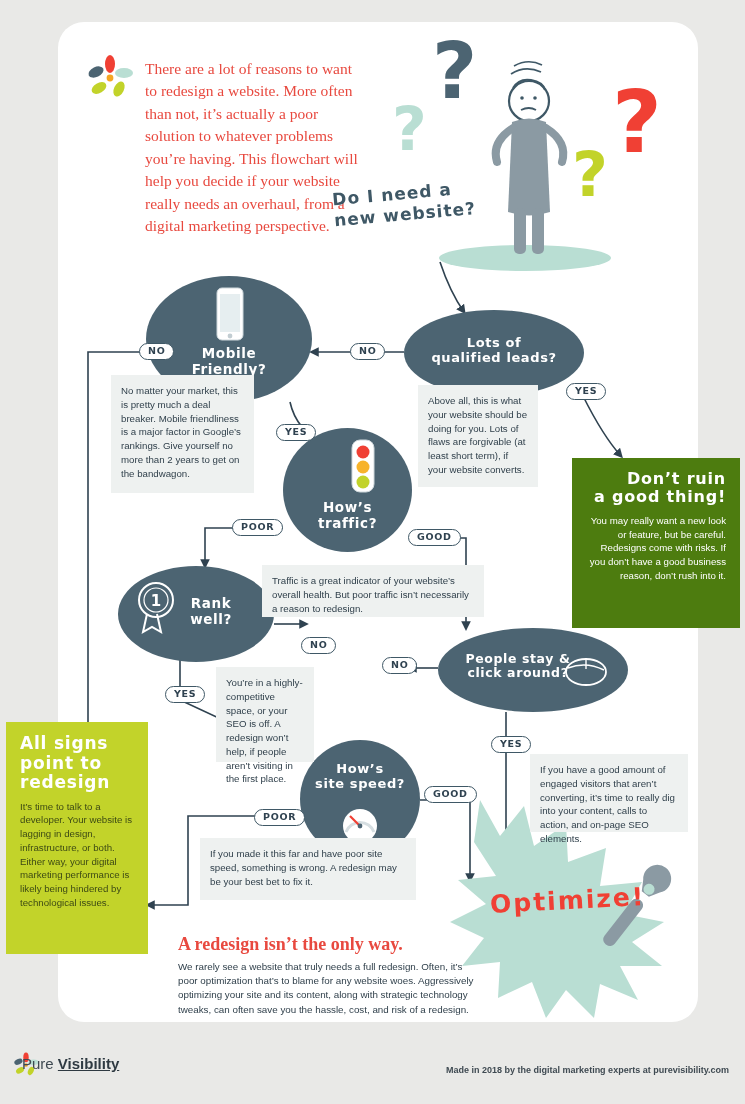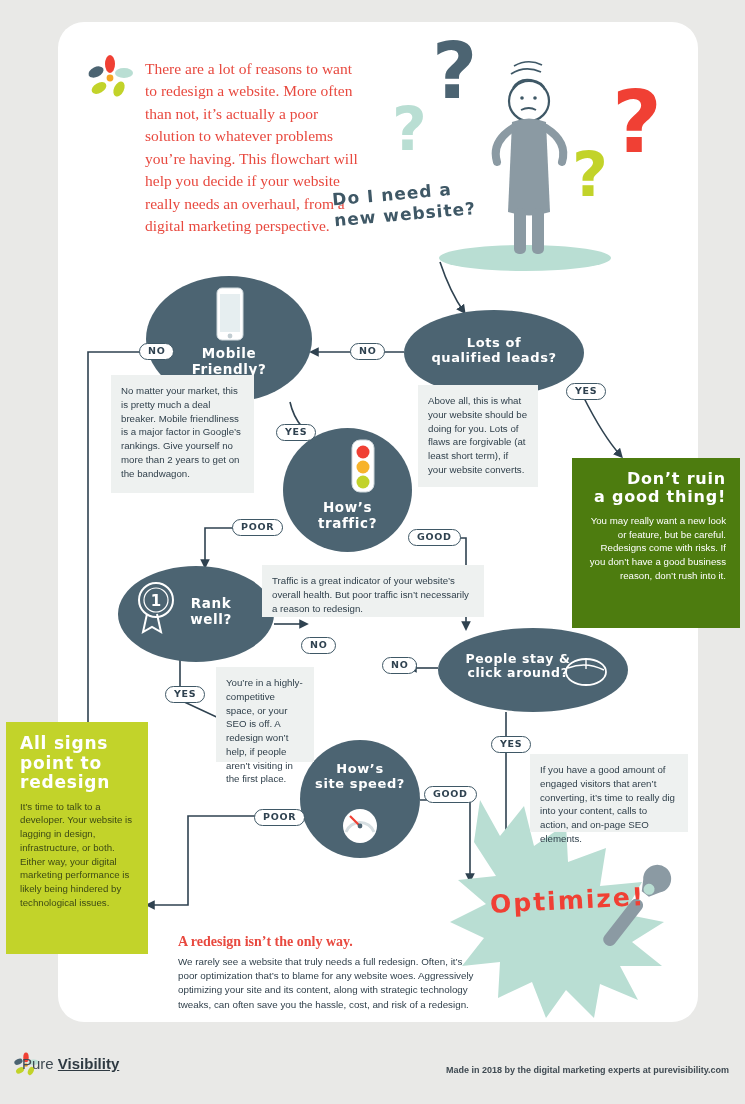--- a/index.html
+++ b/index.html
@@ -126,21 +126,21 @@
   
   .closing {
     position: absolute;
     left: 178px;
     top: 934px;
     width: 300px;
   }
   .closing h3 {
     margin: 0 0 5px;
     font-family: "Liberation Serif", serif;
-    font-size: 14px;
+    font-size: 18px;
     font-weight: 700;
     color: #e8493f;
   }
   .closing p {
     margin: 0;
     font-size: 9.8px;
     line-height: 1.45;
     color: #31414c;
   }
 
@@ -349,20 +349,21 @@
   <div class="pill" style="left:382px; top:657px;">NO</div>
   <div class="pill" style="left:491px; top:736px;">YES</div>
   <div class="pill" style="left:254px; top:809px;">POOR</div>
   <div class="pill" style="left:424px; top:786px;">GOOD</div>
 
   <div class="note" style="left:94px; top:375px; width:143px; height:118px;margin-left:17px;">No matter your market, this is pretty much a deal breaker. Mobile friendliness is a major factor in Google’s rankings. Give yourself no more than 2 years to get on the bandwagon.</div>
   <div class="note" style="left:418px; top:385px; width:120px; height:102px;">Above all, this is what your website should be doing for you. Lots of flaws are forgivable (at least short term), if your website converts.</div>
   <div class="note" style="left:262px; top:565px; width:222px; height:52px;">Traffic is a great indicator of your website’s overall health. But poor traffic isn’t necessarily a reason to redesign.</div>
   <div class="note" style="left:198px; top:667px; width:98px; height:95px;margin-left:18px;">You’re in a highly-competitive space, or your SEO is off. A redesign won’t help, if people aren’t visiting in the first place.</div>
   <div class="note" style="left:530px; top:722px; width:158px; height:78px;margin-top:32px;">If you have a good amount of engaged visitors that aren’t converting, it’s time to really dig into your content, calls to action, and on-page SEO elements.</div>
+  <div class="note" style="left:200px; top:838px; width:216px; height:62px;">If you made it this far and have poor site speed, something is wrong. A redesign may be your best bet to fix it.</div>
 
   <div class="outcome red-card" style="left:572px; top:458px; width:168px; height:170px;">
     <div class="head" style="white-space:pre-line;">Don’t ruin
 a good thing!</div>
     <div class="body">You may really want a new look or feature, but be careful. Redesigns come with risks. If you don’t have a good business reason, don’t rush into it.</div>
   </div>
 
   <div class="outcome green-card" style="left:6px; top:722px; width:142px; height:232px;">
     <div class="head" style="white-space:pre-line;">All signs
 point to

